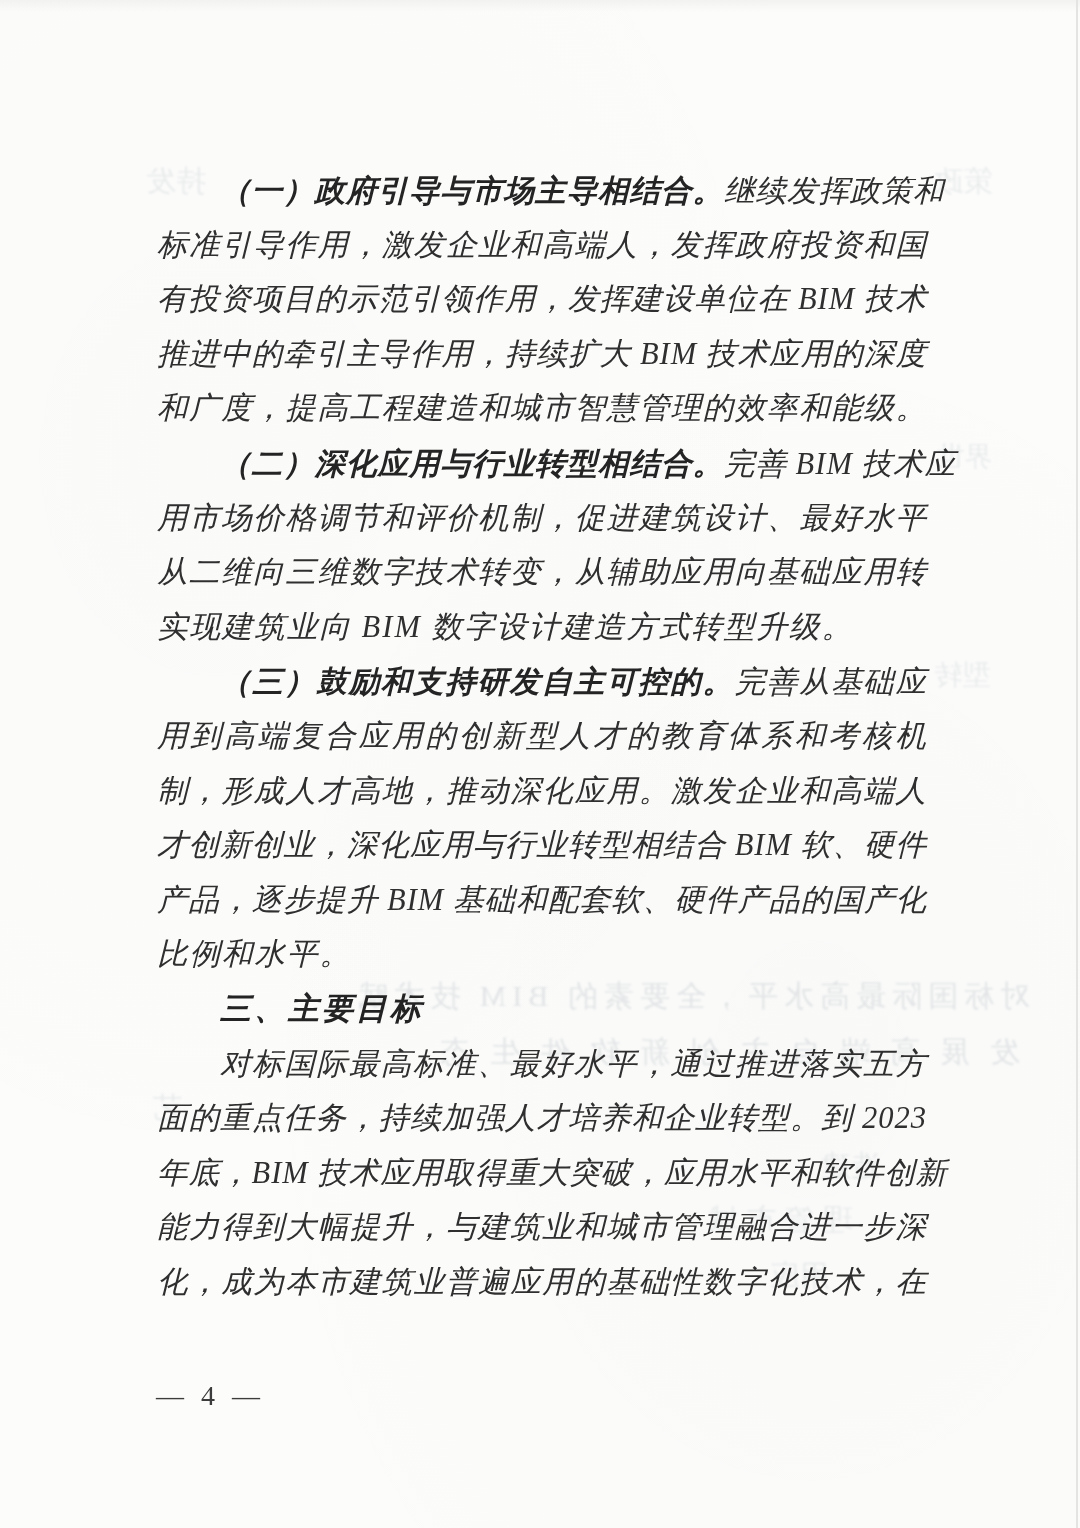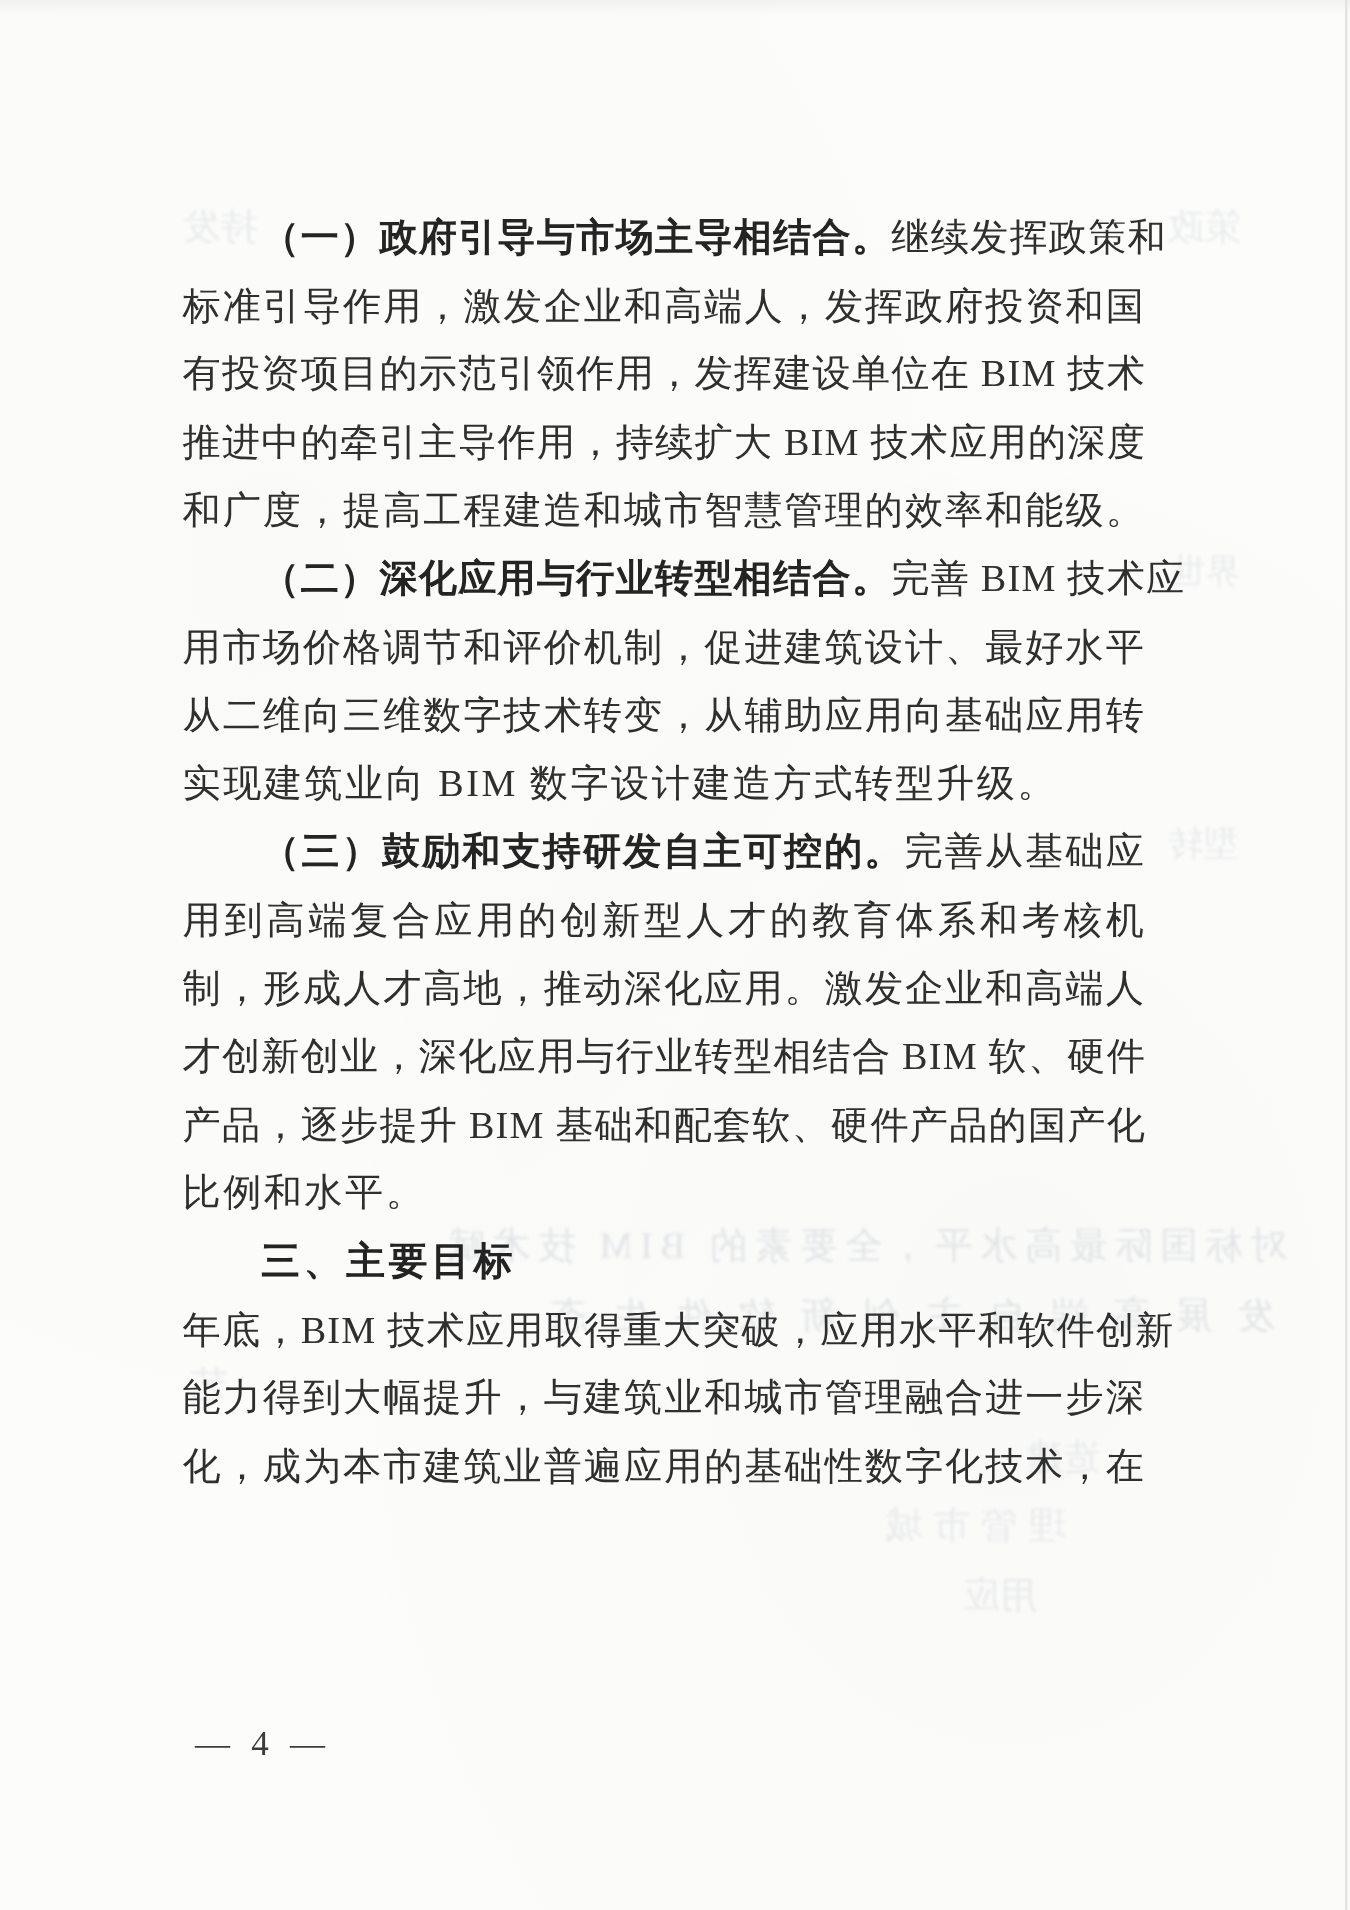--- a/index.html
+++ b/index.html
@@ -11,21 +11,21 @@
     overflow:hidden;
     position:relative;
   }
   .page{position:absolute;inset:0;background:
     radial-gradient(ellipse at 20% 30%, rgba(0,0,0,0.008), transparent 60%),
     radial-gradient(ellipse at 75% 70%, rgba(0,0,0,0.010), transparent 55%),
     #fcfcfb;}
   .edge-top{position:absolute;left:0;top:0;width:100%;height:12px;
     background:linear-gradient(#f2f2f1,rgba(242,242,241,0));}
   .edge-right{position:absolute;right:2px;top:0;width:2px;height:100%;background:#e4e4e2;}
-  .textblock{position:absolute;left:146px;top:163px;width:770px;}
+  .textblock{position:absolute;left:157px;top:163px;width:770px;font-style:italic;}
   .line{
     height:54.6px;line-height:54.6px;
     font-size:30.5px;
     white-space:nowrap;
     letter-spacing:1px;
     color:#2f2f2f;
   }
   .full{text-align:justify;text-align-last:justify;text-justify:inter-character;}
   .indent{padding-left:63px;}
   .plain{letter-spacing:2px;}
@@ -76,19 +76,21 @@
     <div class="line full"><span>用市场价格调节和评价机制，促进建筑设计、最好水平</span></div>
     <div class="line full"><span>从二维向三维数字技术转变，从辅助应用向基础应用转</span></div>
     <div class="line plain"><span>实现建筑业向 BIM 数字设计建造方式转型升级。</span></div>
     <div class="line full indent"><span class="lead">（三）鼓励和支持研发自主可控的。</span><span>完善从基础应</span></div>
     <div class="line full"><span>用到高端复合应用的创新型人才的教育体系和考核机</span></div>
     <div class="line full"><span>制，形成人才高地，推动深化应用。激发企业和高端人</span></div>
     <div class="line full"><span>才创新创业，深化应用与行业转型相结合 BIM 软、硬件</span></div>
     <div class="line full"><span>产品，逐步提升 BIM 基础和配套软、硬件产品的国产化</span></div>
     <div class="line plain"><span>比例和水平。</span></div>
     <div class="line indent heading"><span>三、主要目标</span></div>
+    <div class="line full indent"><span>对标国际最高标准、最好水平，通过推进落实五方</span></div>
+    <div class="line full"><span>面的重点任务，持续加强人才培养和企业转型。到 2023</span></div>
     <div class="line full"><span>年底，BIM 技术应用取得重大突破，应用水平和软件创新</span></div>
     <div class="line full"><span>能力得到大幅提升，与建筑业和城市管理融合进一步深</span></div>
     <div class="line full"><span>化，成为本市建筑业普遍应用的基础性数字化技术，在</span></div>
   </div>
 
   <div class="footer">— 4 —</div>
 </div>
 
 </body></html>

